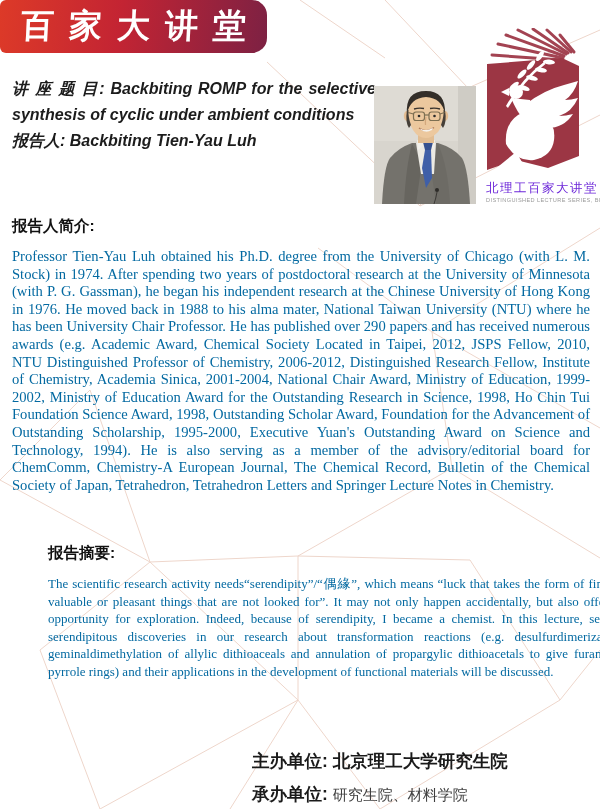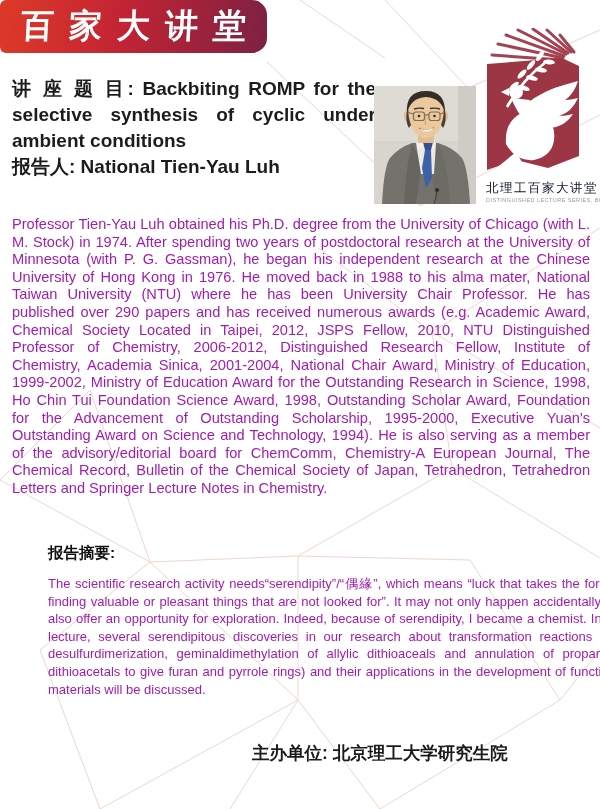--- a/index.html
+++ b/index.html
@@ -18,43 +18,43 @@
     border-radius:6px 15px 15px 6px;
     display:flex; align-items:center; justify-content:center;
   }
   .banner-title {
     color:#fff; font-family:"DejaVu Serif",serif; font-weight:bold;
     font-size:33px; letter-spacing:15px; padding-left:15px; transform:skewX(-3deg);
   }
 
   
   .header-block { position:absolute; left:12px; top:76px; width:364px; z-index:2; }
-  .header-block p { font-size:19px; font-weight:bold; line-height:26px; color:#1c1c1c; }
+  .header-block p { font-size:16px; font-weight:bold; line-height:26px; color:#1c1c1c;font-style:italic; }
   .title-par { text-align:justify; }
   .red { color:#e80000; }
 
   
   .photo { position:absolute; left:374px; top:86px; width:102px; height:118px; z-index:2; overflow:hidden; }
 
   
   .logo { position:absolute; left:486px; top:28px; width:114px; z-index:2; text-align:left; }
-  .logo-cap-cn { font-size:12.5px; color:#0f172a; letter-spacing:1.5px; margin-top:2px; white-space:nowrap; }
+  .logo-cap-cn { font-size:12.5px; color:#6d28d9; letter-spacing:1.5px; margin-top:2px; white-space:nowrap; }
   .logo-cap-en { font-size:5.6px; color:#9a9a9a; letter-spacing:0.4px; white-space:nowrap; }
 
   
   .section { position:absolute; left:12px; width:578px; z-index:2; }
   .bio { top:216px; }
   .abstract { top:543px;margin-left:36px; }
   .sec-heading { font-size:15.5px; font-weight:bold; color:#111; margin-bottom:11px; }
-  .sec-text { font-size:14.6px; line-height:17.6px; color:#a21caf; text-align:justify; }
+  .sec-text { font-size:14.6px; line-height:17.6px; color:#0369a1; text-align:justify;font-family:Liberation Serif, serif; }
   .abstract .sec-text { font-size:13px; }
 
   
   .footer { position:absolute; left:252px; top:742px; z-index:2; }
-  .footer-line { font-size:17.5px; font-weight:bold; color:#1a1a1a; line-height:22px; }
+  .footer-line { font-size:17.5px; font-weight:bold; color:#1a1a1a; line-height:22px;margin-top:8px; }
   .footer-line + .footer-line { margin-top:11px; }
   .organizer-value { font-weight:normal; font-size:15px; color:#3f3f3f; }
 </style>
 </head>
 <body>
 
 <svg class="mesh" width="600" height="809" viewBox="0 0 600 809">
   <g stroke="#eed6cb" stroke-width="1" fill="none">
     <line x1="267" y1="62" x2="420" y2="206"></line>
     <line x1="420" y1="206" x2="600" y2="115"></line>
@@ -85,21 +85,21 @@
     <line x1="150" y1="562" x2="0" y2="480"></line>
   </g>
 </svg>
 
 <div class="banner">
   <span class="banner-title">百家大讲堂</span>
 </div>
 
 <div class="header-block">
   <p class="title-par"><span>讲 座 题 目:</span> <span>Backbiting ROMP for the selective synthesis of cyclic under ambient conditions</span></p>
-  <p class="info-line"><span>报告人:</span> <span>National Tien-Yau Luh</span></p>
+  <p class="info-line"><span>报告人:</span> <span>Backbiting Tien-Yau Luh</span></p>
 </div>
 
 <div class="photo">
   <svg width="102" height="118" viewBox="0 0 102 118">
     <rect x="0" y="0" width="102" height="118" fill="#d8d5ce"></rect>
     <rect x="0" y="0" width="102" height="55" fill="#dedbd4"></rect>
     <rect x="84" y="0" width="18" height="118" fill="#cfccc5"></rect>
 
     <path d="M8,118 Q10,80 16,72 Q24,62 38,57 L64,57 Q80,62 88,72 Q94,82 96,118 Z" fill="#74726c"></path>
     <path d="M38,58 L48,76 L42,118 L30,118 Q32,80 38,58 Z" fill="#67655f"></path>
@@ -179,23 +179,25 @@
       <ellipse cx="55" cy="42" rx="6" ry="2.4" transform="rotate(10 55 42)"></ellipse>
       <ellipse cx="54" cy="28" rx="6" ry="2.4" transform="rotate(-55 54 28)"></ellipse>
       <ellipse cx="63" cy="34" rx="6" ry="2.4" transform="rotate(5 63 34)"></ellipse>
     </g>
   </svg>
   <div class="logo-cap-cn">北理工百家大讲堂</div>
   <div class="logo-cap-en">DISTINGUISHED LECTURE SERIES, BIT</div>
 </div>
 
 <div class="section bio">
+  <div class="sec-heading">报告人简介:</div>
   <p class="sec-text">Professor Tien-Yau Luh obtained his Ph.D. degree from the University of Chicago (with L. M. Stock) in 1974. After spending two years of postdoctoral research at the University of Minnesota (with P. G. Gassman), he began his independent research at the Chinese University of Hong Kong in 1976. He moved back in 1988 to his alma mater, National Taiwan University (NTU) where he has been University Chair Professor. He has published over 290 papers and has received numerous awards (e.g. Academic Award, Chemical Society Located in Taipei, 2012, JSPS Fellow, 2010, NTU Distinguished Professor of Chemistry, 2006-2012, Distinguished Research Fellow, Institute of Chemistry, Academia Sinica, 2001-2004, National Chair Award, Ministry of Education, 1999-2002, Ministry of Education Award for the Outstanding Research in Science, 1998, Ho Chin Tui Foundation Science Award, 1998, Outstanding Scholar Award, Foundation for the Advancement of Outstanding Scholarship, 1995-2000, Executive Yuan's Outstanding Award on Science and Technology, 1994).  He is also serving as a member of the advisory/editorial board for ChemComm, Chemistry-A European Journal, The Chemical Record, Bulletin of the Chemical Society of Japan, Tetrahedron, Tetrahedron Letters and Springer Lecture Notes in Chemistry.</p>
 </div>
 
 <div class="section abstract">
   <div class="sec-heading">报告摘要:</div>
   <p class="sec-text">The scientific research activity needs“serendipity”/“偶緣”, which means “luck that takes the form of finding valuable or pleasant things that are not looked for”. It may not only happen accidentally, but also offer an opportunity for exploration. Indeed, because of serendipity, I became a chemist. In this lecture, several serendipitous discoveries in our research about transformation reactions (e.g. desulfurdimerization, geminaldimethylation of allylic dithioaceals and annulation of propargylic dithioacetals to give furan and pyrrole rings) and their applications in the development of functional materials will be discussed.</p>
 </div>
 
 <div class="footer">
   <div class="footer-line"><span>主办单位:</span> <span>北京理工大学研究生院</span></div>
+  <div class="footer-line"><span>承办单位:</span> <span class="organizer-value">研究生院、材料学院</span></div>
 </div>
 
 </body></html>

